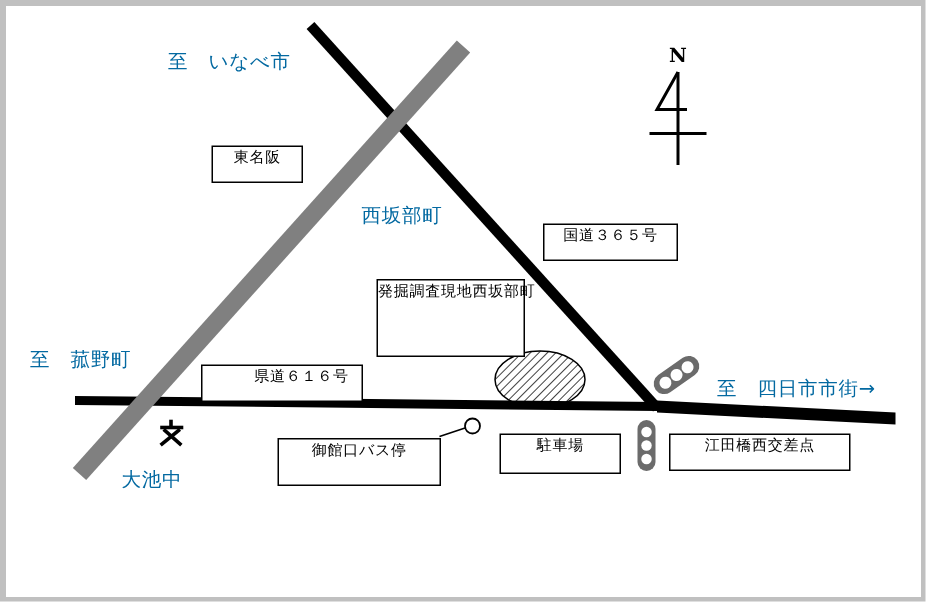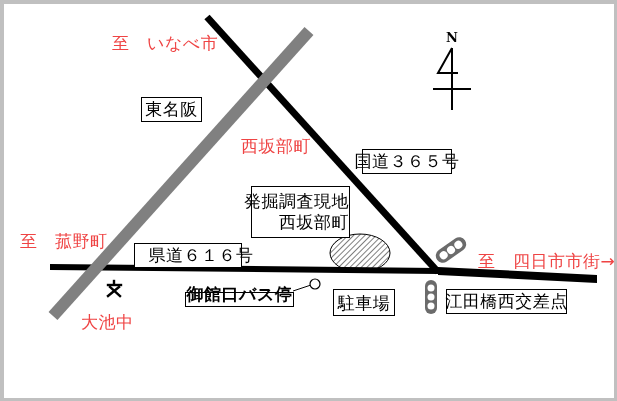--- a/index.html
+++ b/index.html
@@ -1,22 +1,22 @@
 <!DOCTYPE html>
 <html><head>
   <meta charset="utf-8">
   <style>
     html, body { margin: 0; padding: 0; background: #ffffff; }
     body { width: 617px; height: 401px; overflow: hidden; position: relative; font-family: "DejaVu Sans", sans-serif; }
     .frame { position: absolute; left: 0; top: 0; width: 617px; height: 401px; box-sizing: border-box;
       border-left: 4px solid #c0c0c0; border-top: 4px solid #c0c0c0; border-right: 3px solid #c0c0c0; border-bottom: 3px solid #c0c0c0; background: #fff; }
     svg.map { position: absolute; left: 0; top: 0; }
-    .lbl { position: absolute; font-size: 17px; color: #ef4444; white-space: nowrap; line-height: 1; letter-spacing: 0.5px; text-align: right; }
-    .box { position: absolute; border: 1px solid #000; background: #fff; box-sizing: border-box; font-size: 17px; color: #000; white-space: nowrap; display: flex; align-items: flex-end; justify-content: center; letter-spacing: 0.5px; }
-    .box2 { flex-direction: column; justify-content: space-around; padding: 4px 0; }
+    .lbl { position: absolute; font-size: 13px; color: #0369a1; white-space: nowrap; line-height: 1; letter-spacing: 0.5px; text-align: right; }
+    .box { position: absolute; border: 1px solid #000; background: #fff; box-sizing: border-box; font-size: 10px; color: #000; white-space: nowrap; display: flex; align-items: flex-start; justify-content: center; letter-spacing: 0.5px; }
+    .box2 { flex-direction: row; justify-content: space-around; padding: 4px 0; font-family: Liberation Mono, monospace; }
     .box2 span { display: block; line-height: 1; }
     .north-n { position: absolute; font-family: "DejaVu Serif", serif; font-weight: bold; font-size: 13px; color: #000; line-height: 1; }
   </style>
 </head>
 <body>
 
 <div class="frame"></div>
 
 <svg class="map" width="617" height="401" viewBox="0 0 617 401">
   <defs>
@@ -89,23 +89,23 @@
 
 <div class="box box2" style="left:251px; top:186px; width:99px; height:52px;">
   <span>発掘調査現地</span>
   <span>西坂部町</span>
 </div>
 
 <div class="box" style="left:134px; top:243px; width:108px; height:25px;padding-left:26px;">
   <span>県道６１６号</span>
 </div>
 
-<div class="box" style="left:185px; top:292px; width:109px; height:15px;font-weight:bold;">
+<div class="box" style="left:185px; top:292px; width:109px; height:32px;">
   <span>御館口バス停</span>
 </div>
 
-<div class="box" style="left:333px; top:289px; width:62px; height:27px;">
+<div class="box" style="left:333px; top:289px; width:81px; height:27px;">
   <span>駐車場</span>
 </div>
 
 <div class="box" style="left:446px; top:289px; width:121px; height:25px;">
   <span>江田橋西交差点</span>
 </div>
 
 </body></html>

